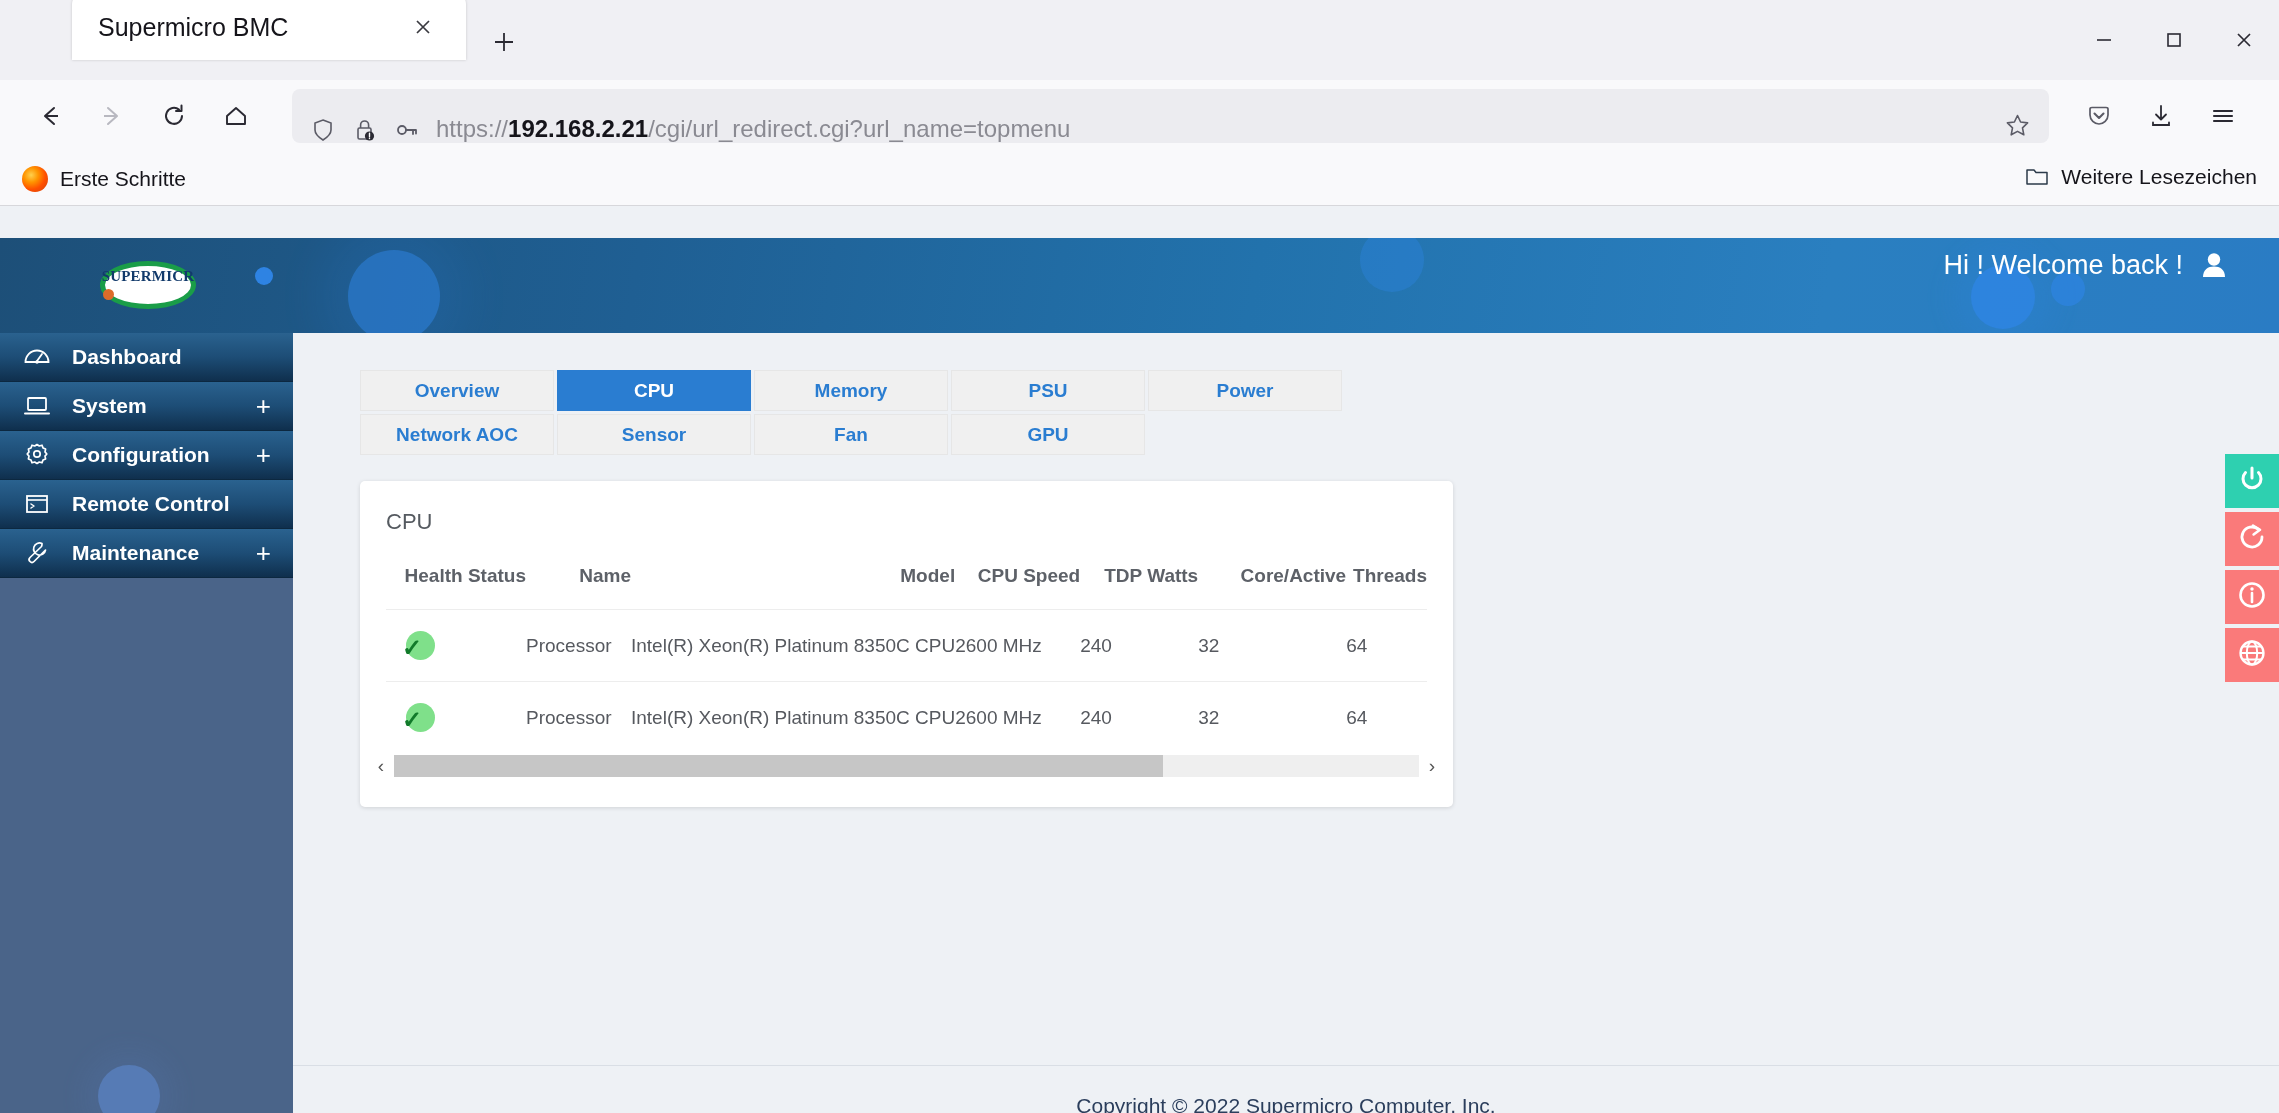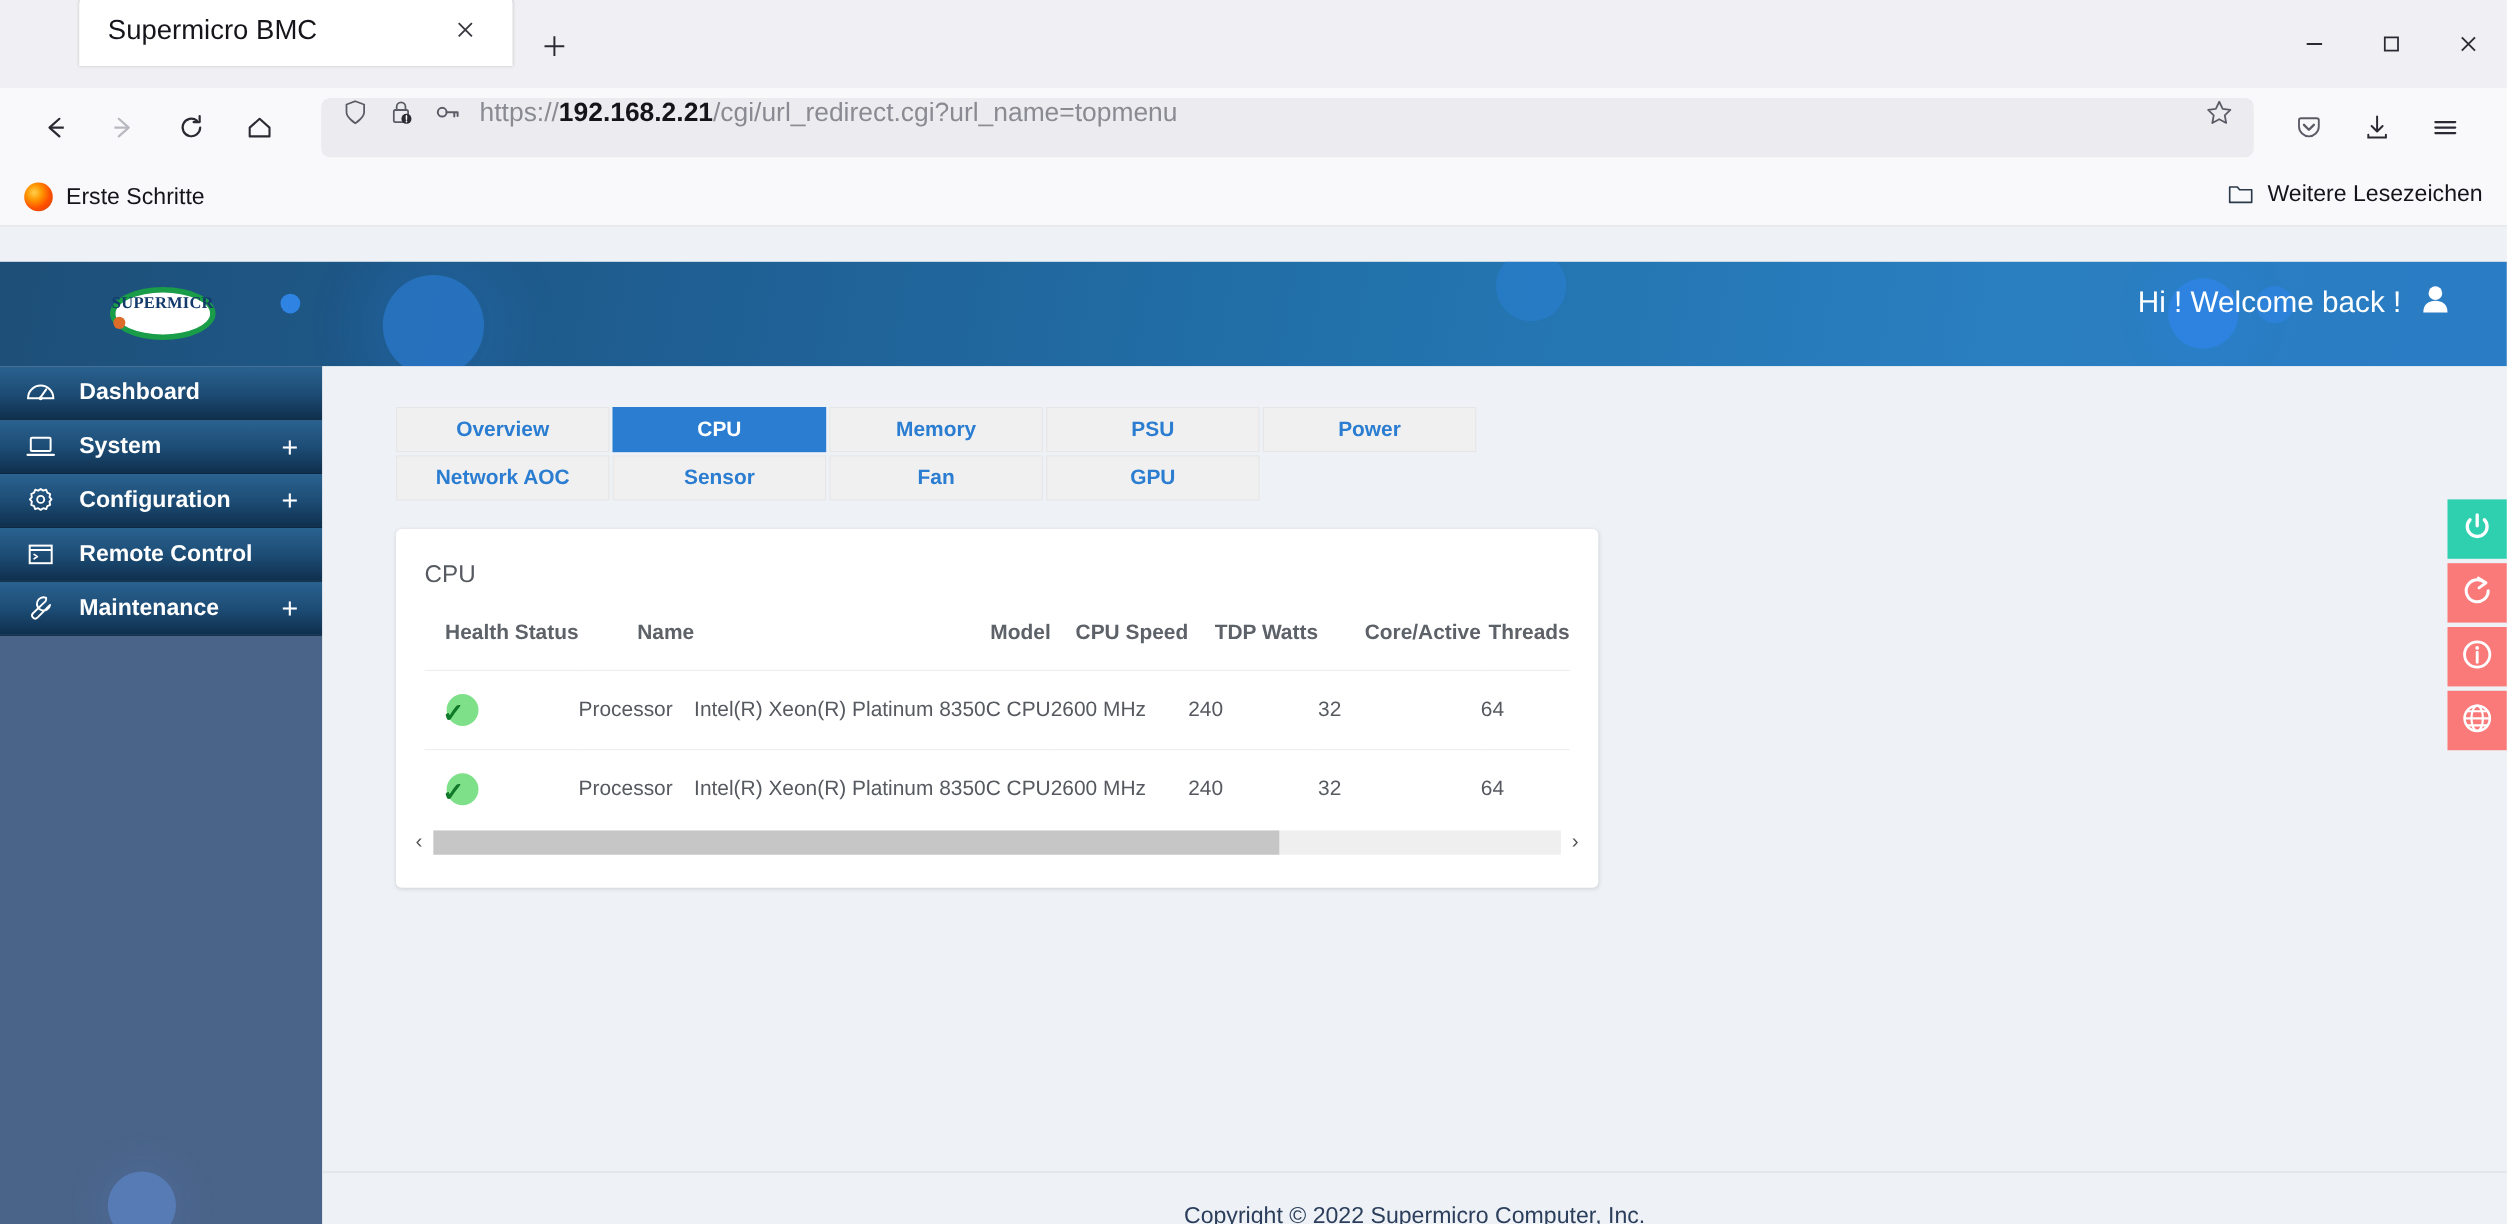--- a/index.html
+++ b/index.html
@@ -35,21 +35,21 @@
   .wc svg { display:block; }
 
   .navbar {
     height:72px; background:#f9f9fb; display:flex; align-items:center;
     padding:0 22px; flex:0 0 72px;
   }
   .navbtn { width:56px; height:56px; display:flex; align-items:center;
     justify-content:center; margin-right:6px; }
   .urlbar {
     flex:1; height:54px; margin:0 22px; background:#ececf0; border-radius:8px;
-    display:flex; align-items:flex-start; padding:0 18px;
+    display:flex; align-items:flex-end; padding:0 18px;
   }
   .urlbar .ic { margin-right:16px; display:flex; align-items:center; }
   .url-text { font-size:24px; color:#8a8a92; white-space:nowrap; }
   .url-text b { color:#15141a; font-weight:700; }
   .url-star { margin-left:auto; }
   .navright { display:flex; align-items:center; }
 
   .bookmarkbar {
     height:54px; background:#f9f9fb; display:flex; align-items:center;
     padding:0 22px; border-bottom:1px solid #d7d7db; flex:0 0 54px;
@@ -79,22 +79,22 @@
     border-radius:50%; background:#ffffff; border:5px solid #1a9d48;
     display:flex; align-items:center; justify-content:center;
   }
   .smc-logo span { font-family:"Liberation Serif", serif; font-weight:700;
     font-size:15px; color:#123a6b; letter-spacing:.2px; }
   .smc-logo .odot { display:inline-block; width:11px; height:11px;
     border-radius:50%; background:#dd6b2a; margin-left:1px;
     position:relative; top:2px; }
 
   .welcome {
-    position:absolute; right:50px; top:0; height:74px; display:flex;
-    align-items:center; gap:16px; color:#ffffff; font-size:27px;
+    position:absolute; right:50px; top:12px; height:74px; display:flex;
+    gap:16px; color:#ffffff; font-size:27px;
   }
   .welcome .blob { position:absolute; width:64px; height:64px; border-radius:50%;
     background:#2f86e8; opacity:.75; left:28px; top:15px; z-index:0;
     box-shadow:0 0 30px 18px rgba(47,134,232,.25); }
   .welcome .blob2 { position:absolute; width:34px; height:34px; border-radius:50%;
     background:#2f86e8; opacity:.6; left:108px; top:22px; z-index:0; }
   .welcome-text, .avatar-icon { position:relative; z-index:1; }
 
   .body-row { display:flex; height:calc(100% - 95px); }
 

